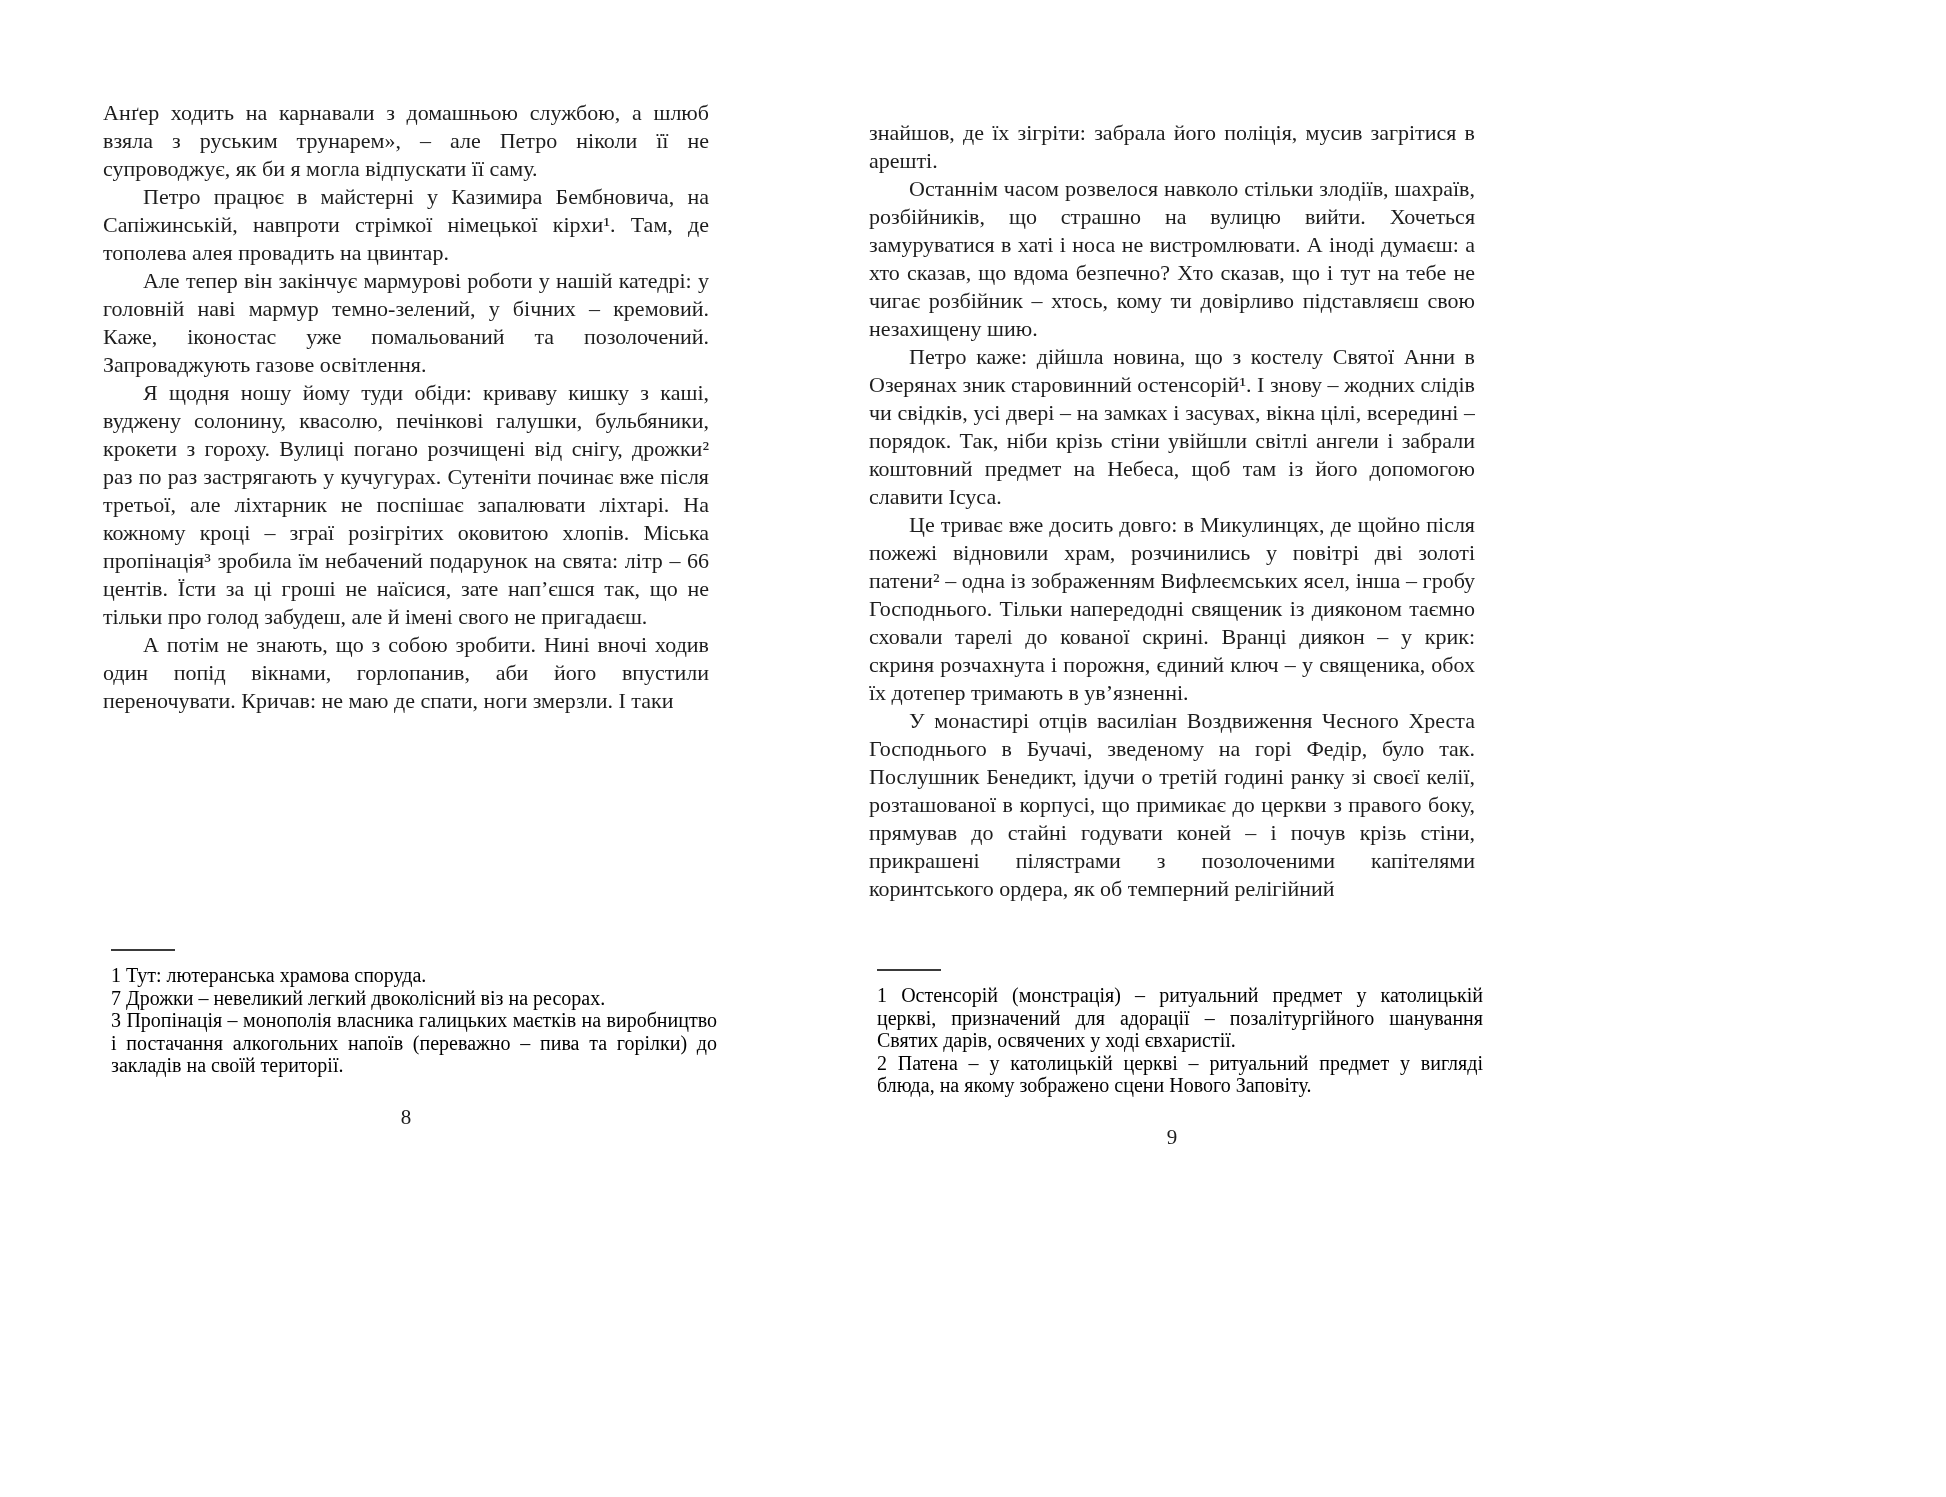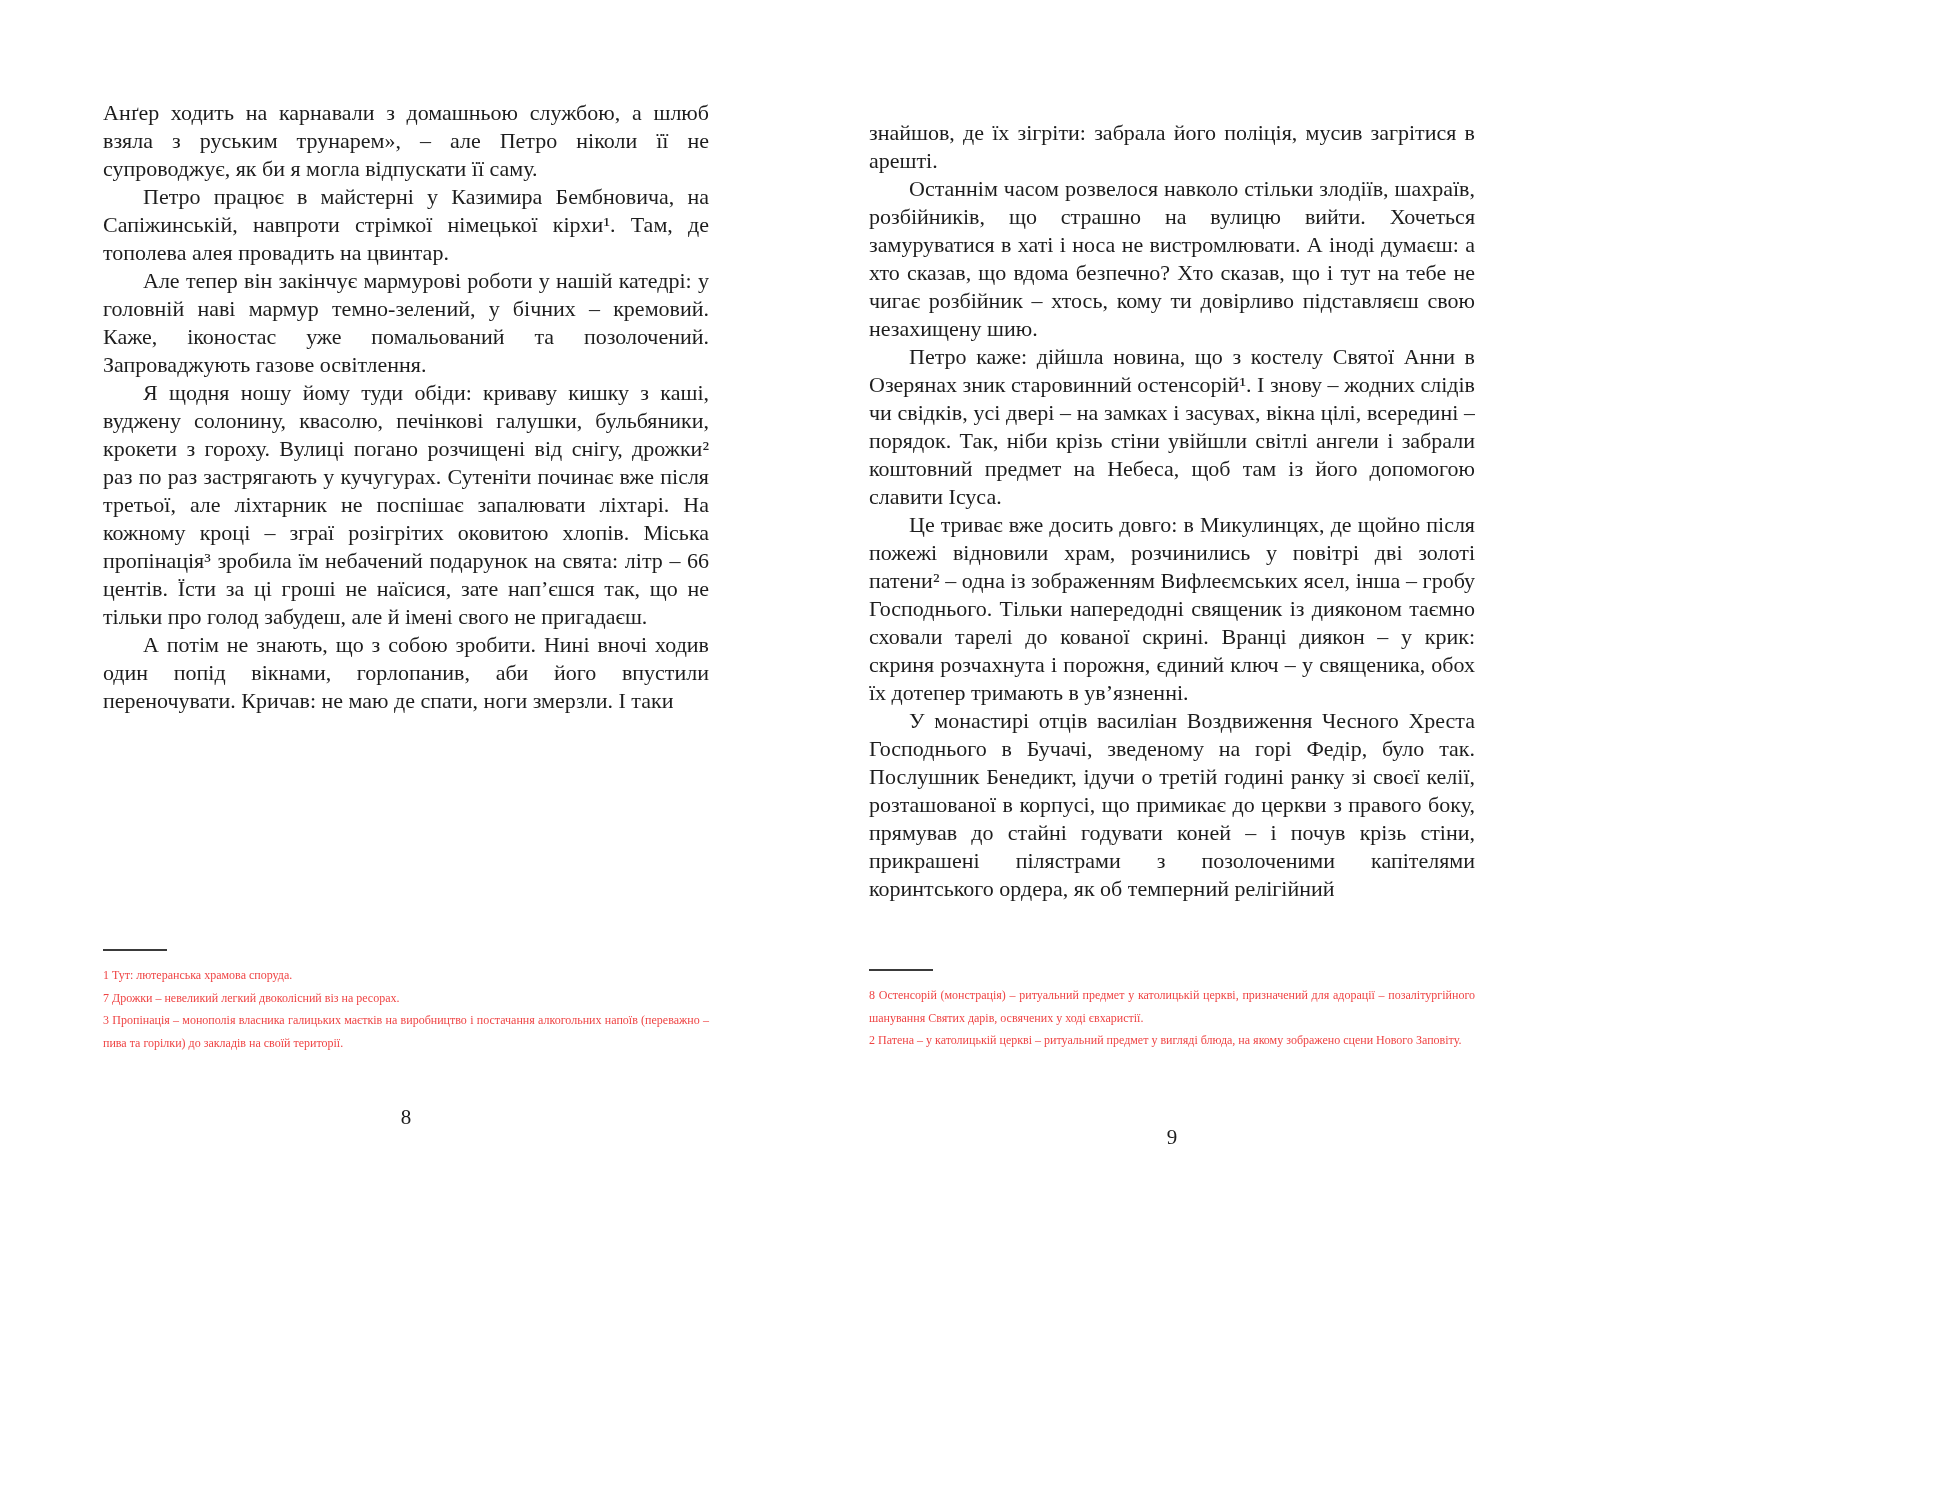--- a/index.html
+++ b/index.html
@@ -30,27 +30,27 @@
     line-height: 28px;
     text-align: justify;
     height: 842px;
     overflow: hidden;
   }
   .body-text p { text-indent: 40px; }
   .body-text p.no-indent { text-indent: 0; }
 
   .footnotes {
     position: absolute;
-    left: 0;
+    left: 8px;
     top: 850px;
     width: 100%;
-    font-size: 12px;
+    font-size: 20px;
     line-height: 22.5px;
     text-align: justify;
-    color: #ef4444;
+    color: #000000;
   }
   .footnote-rule {
     width: 64px;
     height: 0;
     border-top: 2px solid #3a3a3a;
     margin-bottom: 13px;
   }
   .footnotes p { margin: 0; }
 
   .page-number {
@@ -88,19 +88,19 @@
   <section class="page right">
     <div class="body-text">
       <p class="no-indent">знайшов, де їх зігріти: забрала його поліція, мусив загрітися в арешті.</p>
       <p>Останнім часом розвелося навколо стільки злодіїв, шахраїв, розбійників, що страшно на вулицю вийти. Хочеться замуруватися в хаті і носа не вистромлювати. А іноді думаєш: а хто сказав, що вдома безпечно? Хто сказав, що і тут на тебе не чигає розбійник – хтось, кому ти довірливо підставляєш свою незахищену шию.</p>
       <p>Петро каже: дійшла новина, що з костелу Святої Анни в Озерянах зник старовинний остенсорій¹. І знову – жодних слідів чи свідків, усі двері – на замках і засувах, вікна цілі, всередині – порядок. Так, ніби крізь стіни увійшли світлі ангели і забрали коштовний предмет на Небеса, щоб там із його допомогою славити Ісуса.</p>
       <p>Це триває вже досить довго: в Микулинцях, де щойно після пожежі відновили храм, розчинились у повітрі дві золоті патени² – одна із зображенням Вифлеємських ясел, інша – гробу Господнього. Тільки напередодні священик із дияконом таємно сховали тарелі до кованої скрині. Вранці диякон – у крик: скриня розчахнута і порожня, єдиний ключ – у священика, обох їх дотепер тримають в ув’язненні.</p>
       <p>У монастирі отців василіан Воздвиження Чесного Хреста Господнього в Бучачі, зведеному на горі Федір, було так. Послушник Бенедикт, ідучи о третій годині ранку зі своєї келії, розташованої в корпусі, що примикає до церкви з правого боку, прямував до стайні годувати коней – і почув крізь стіни, прикрашені пілястрами з позолоченими капітелями коринтського ордера, як об темперний релігійний</p>
     </div>
     <div class="footnotes">
       <div class="footnote-rule"></div>
-      <p>8 Остенсорій (монстрація) – ритуальний предмет у католицькій церкві, призначений для адорації – позалітургійного шанування Святих дарів, освячених у ході євхаристії.</p>
+      <p>1 Остенсорій (монстрація) – ритуальний предмет у католицькій церкві, призначений для адорації – позалітургійного шанування Святих дарів, освячених у ході євхаристії.</p>
       <p>2 Патена – у католицькій церкві – ритуальний предмет у вигляді блюда, на якому зображено сцени Нового Заповіту.</p>
     </div>
     <div class="page-number">9</div>
   </section>
 
 </div>
 
 </body></html>

